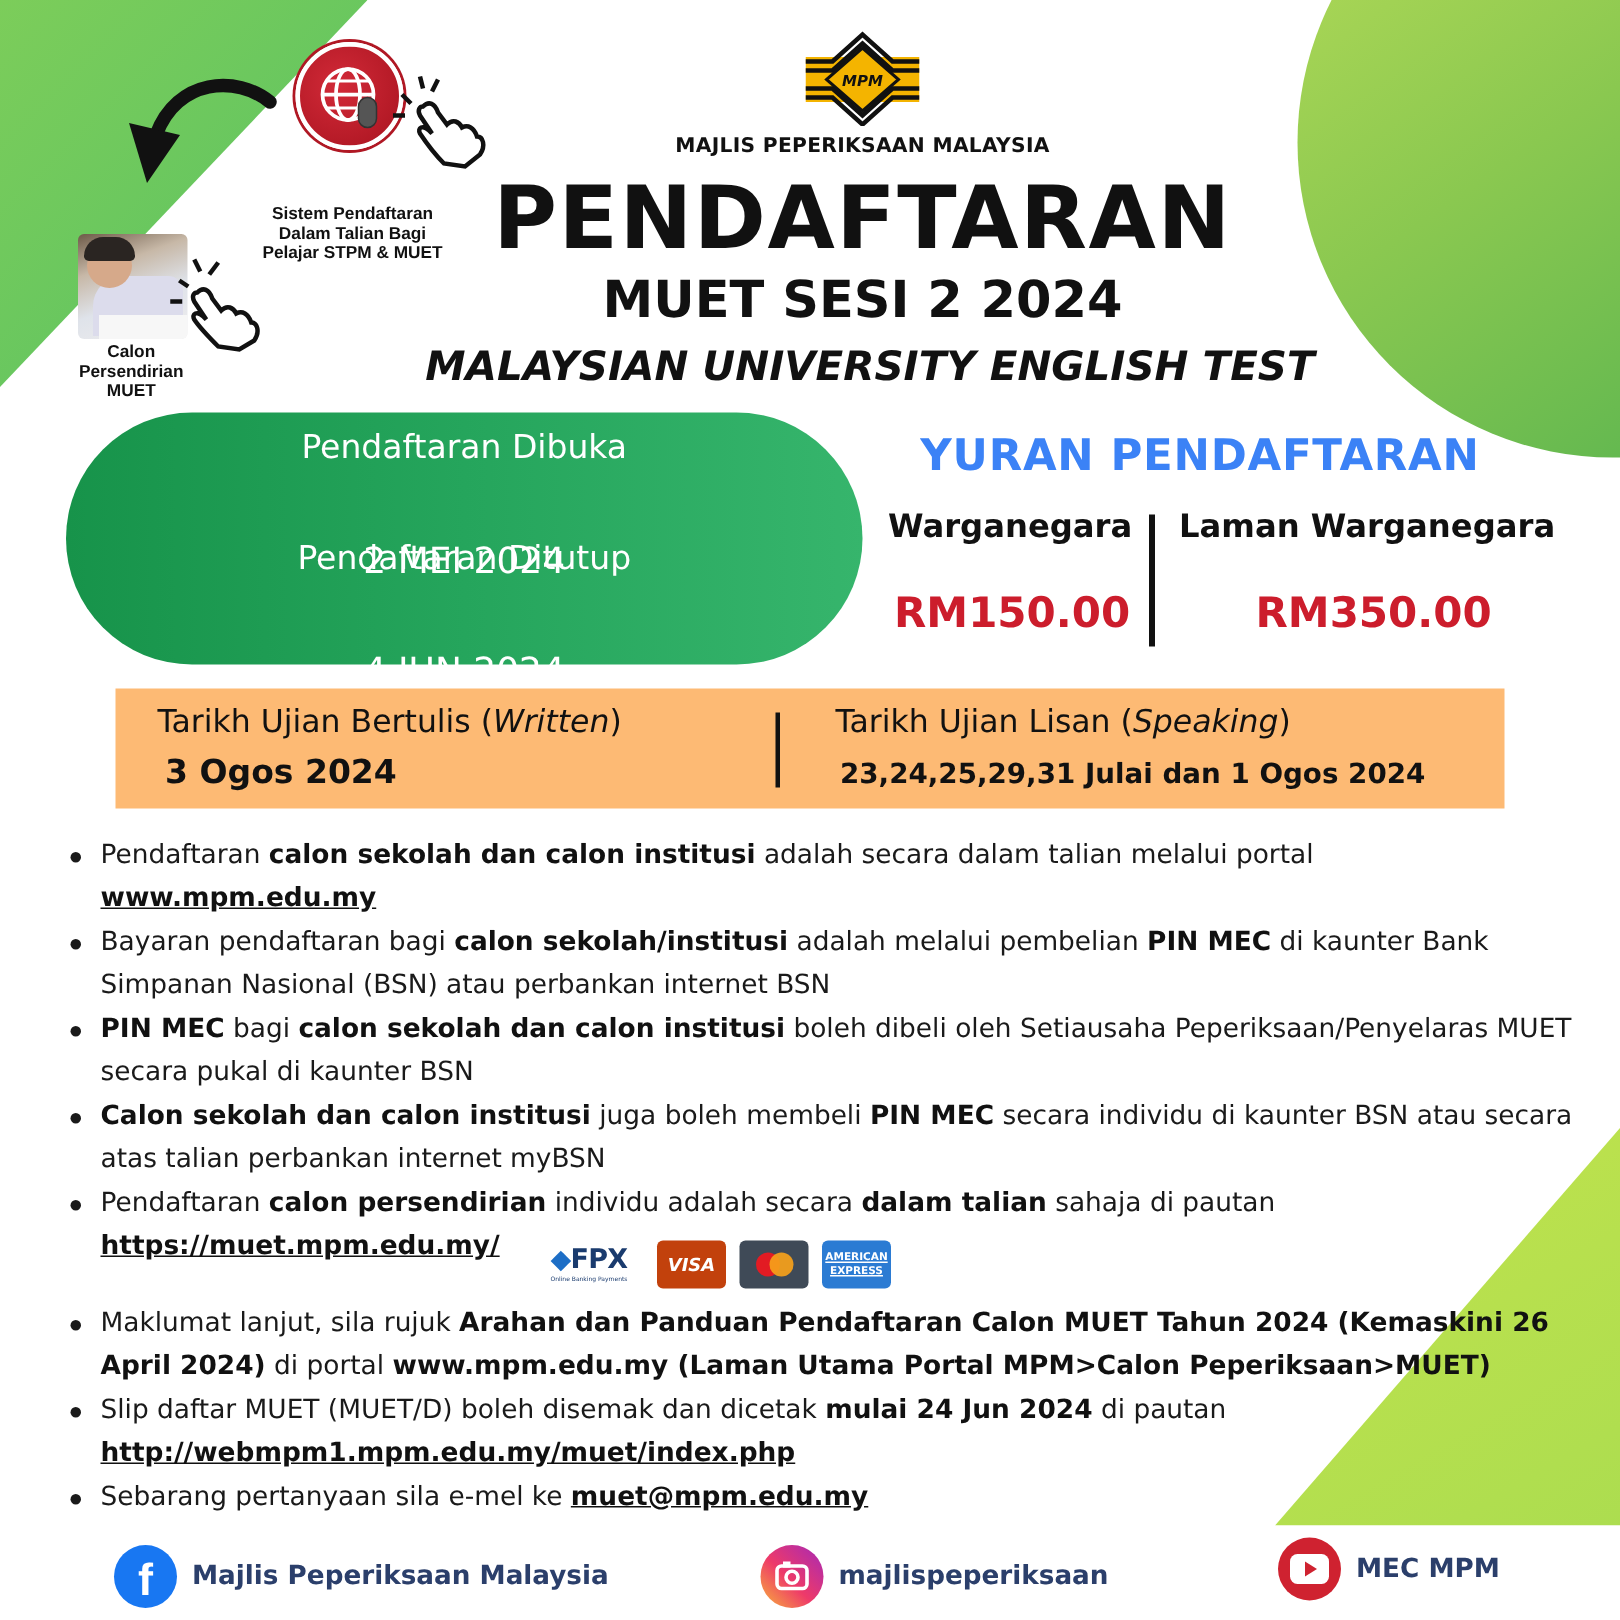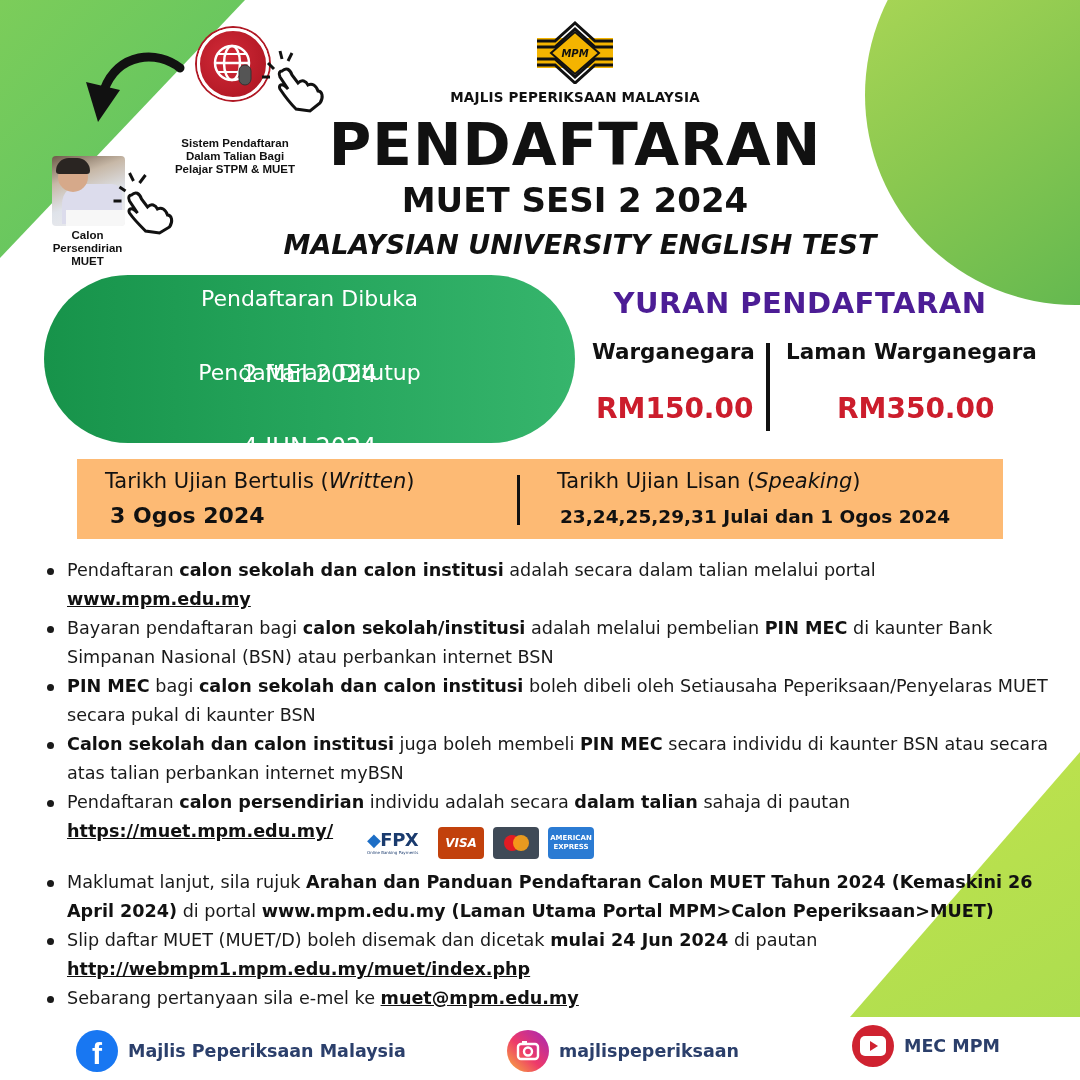--- a/index.html
+++ b/index.html
@@ -47,21 +47,21 @@
     font-weight: bold; font-style: italic; font-size: 27px; line-height: 38px; color: #111; }
 
   
   .reg-pill { position: absolute; left: 44px; top: 275px; width: 531px; height: 168px; border-radius: 84px;
     background: linear-gradient(90deg, #17934a 0%, #25a55c 50%, #36b56c 100%); color: #fff; text-align: center; }
   .reg-pill .lbl { position: absolute; left: 0; width: 100%; font-size: 22px; line-height: 28px; }
   .reg-pill .val { position: absolute; left: 0; width: 100%; font-size: 24px; font-weight: normal; line-height: 30px; margin-top: 37px; }
 
   
   .fee-title { position: absolute; left: 600px; top: 286px; width: 400px; text-align: center;
-    font-weight: bold; font-size: 29px; color: #4c1d95; letter-spacing: 0.5px; }
+    font-weight: bold; font-size: 29px; color: #3b82f6; letter-spacing: 0.5px; }
   .fee-col-label { position: absolute; top: 339px; font-weight: bold; font-size: 21.5px; color: #111; }
   .fee-price { position: absolute; top: 392px; font-weight: bold; font-size: 28px; color: #cc1d2c; }
   .fee-divider { position: absolute; left: 766px; top: 343px; width: 4px; height: 88px; background: #111; }
 
   
   .dates-band { position: absolute; left: 77px; top: 459px; width: 926px; height: 80px; background: #fdba74; }
   .dates-band .lbl { position: absolute; top: 10px; font-size: 21px; color: #111; }
   .dates-band .val { position: absolute; top: 44px; font-weight: bold; color: #111; }
   .dates-divider { position: absolute; left: 517px; top: 475px; width: 3px; height: 50px; background: #111; }
 
@@ -77,21 +77,21 @@
   .pay-row { position: absolute; left: 367px; top: 826px; height: 34px; display: flex; align-items: center; gap: 9px; }
   .fpx { width: 62px; height: 34px; position: relative; }
   .fpx .mark { position: absolute; left: 0; top: 3px; font-weight: bold; font-size: 18px; color: #1a3b6e; letter-spacing: -0.5px; }
   .fpx .mark span { color: #1d6ec6; }
   .fpx .sub { position: absolute; left: 0; top: 24px; font-size: 4px; color: #1a3b6e; white-space: nowrap; }
   .card { width: 46px; height: 32px; border-radius: 4px; display: flex; align-items: center; justify-content: center; }
   .card.visa { background: #c2410c; color: #fff; font-weight: bold; font-style: italic; font-size: 12px; }
   .card.mc { background: #3f4a57; position: relative; }
   .card.mc .c1 { position: absolute; left: 11px; top: 8px; width: 16px; height: 16px; border-radius: 50%; background: #e21b23; }
   .card.mc .c2 { position: absolute; left: 20px; top: 8px; width: 16px; height: 16px; border-radius: 50%; background: #f6a11a; opacity: 0.92; }
-  .card.amex { background: #2b7bd3; color: #fff; flex-direction: column; font-weight: bold; font-size: 7px; line-height: 9px; }
+  .card.amex { background: #2b7bd3; color: #fff; flex-direction: column; font-weight: bold; font-size: 7px; line-height: 9px; text-decoration: underline; }
 
   
   .social { position: absolute; top: 1031px; height: 40px; display: flex; align-items: center; gap: 10px; }
   .social .ic { width: 42px; height: 42px; border-radius: 50%; display: flex; align-items: center; justify-content: center; }
   .social .name { font-weight: bold; font-size: 17.5px; color: #2b3f6b; }
   .ic.fb { background: #1877f2; color: #fff; font-weight: bold; font-size: 30px; font-family: "Liberation Sans", sans-serif; padding-top: 6px; }
   .ic.ig { background: linear-gradient(45deg, #f8b43a 0%, #ee3a69 45%, #a528b8 100%); }
   .ic.yt { background: #cf2230; }
 </style>
 </head>

